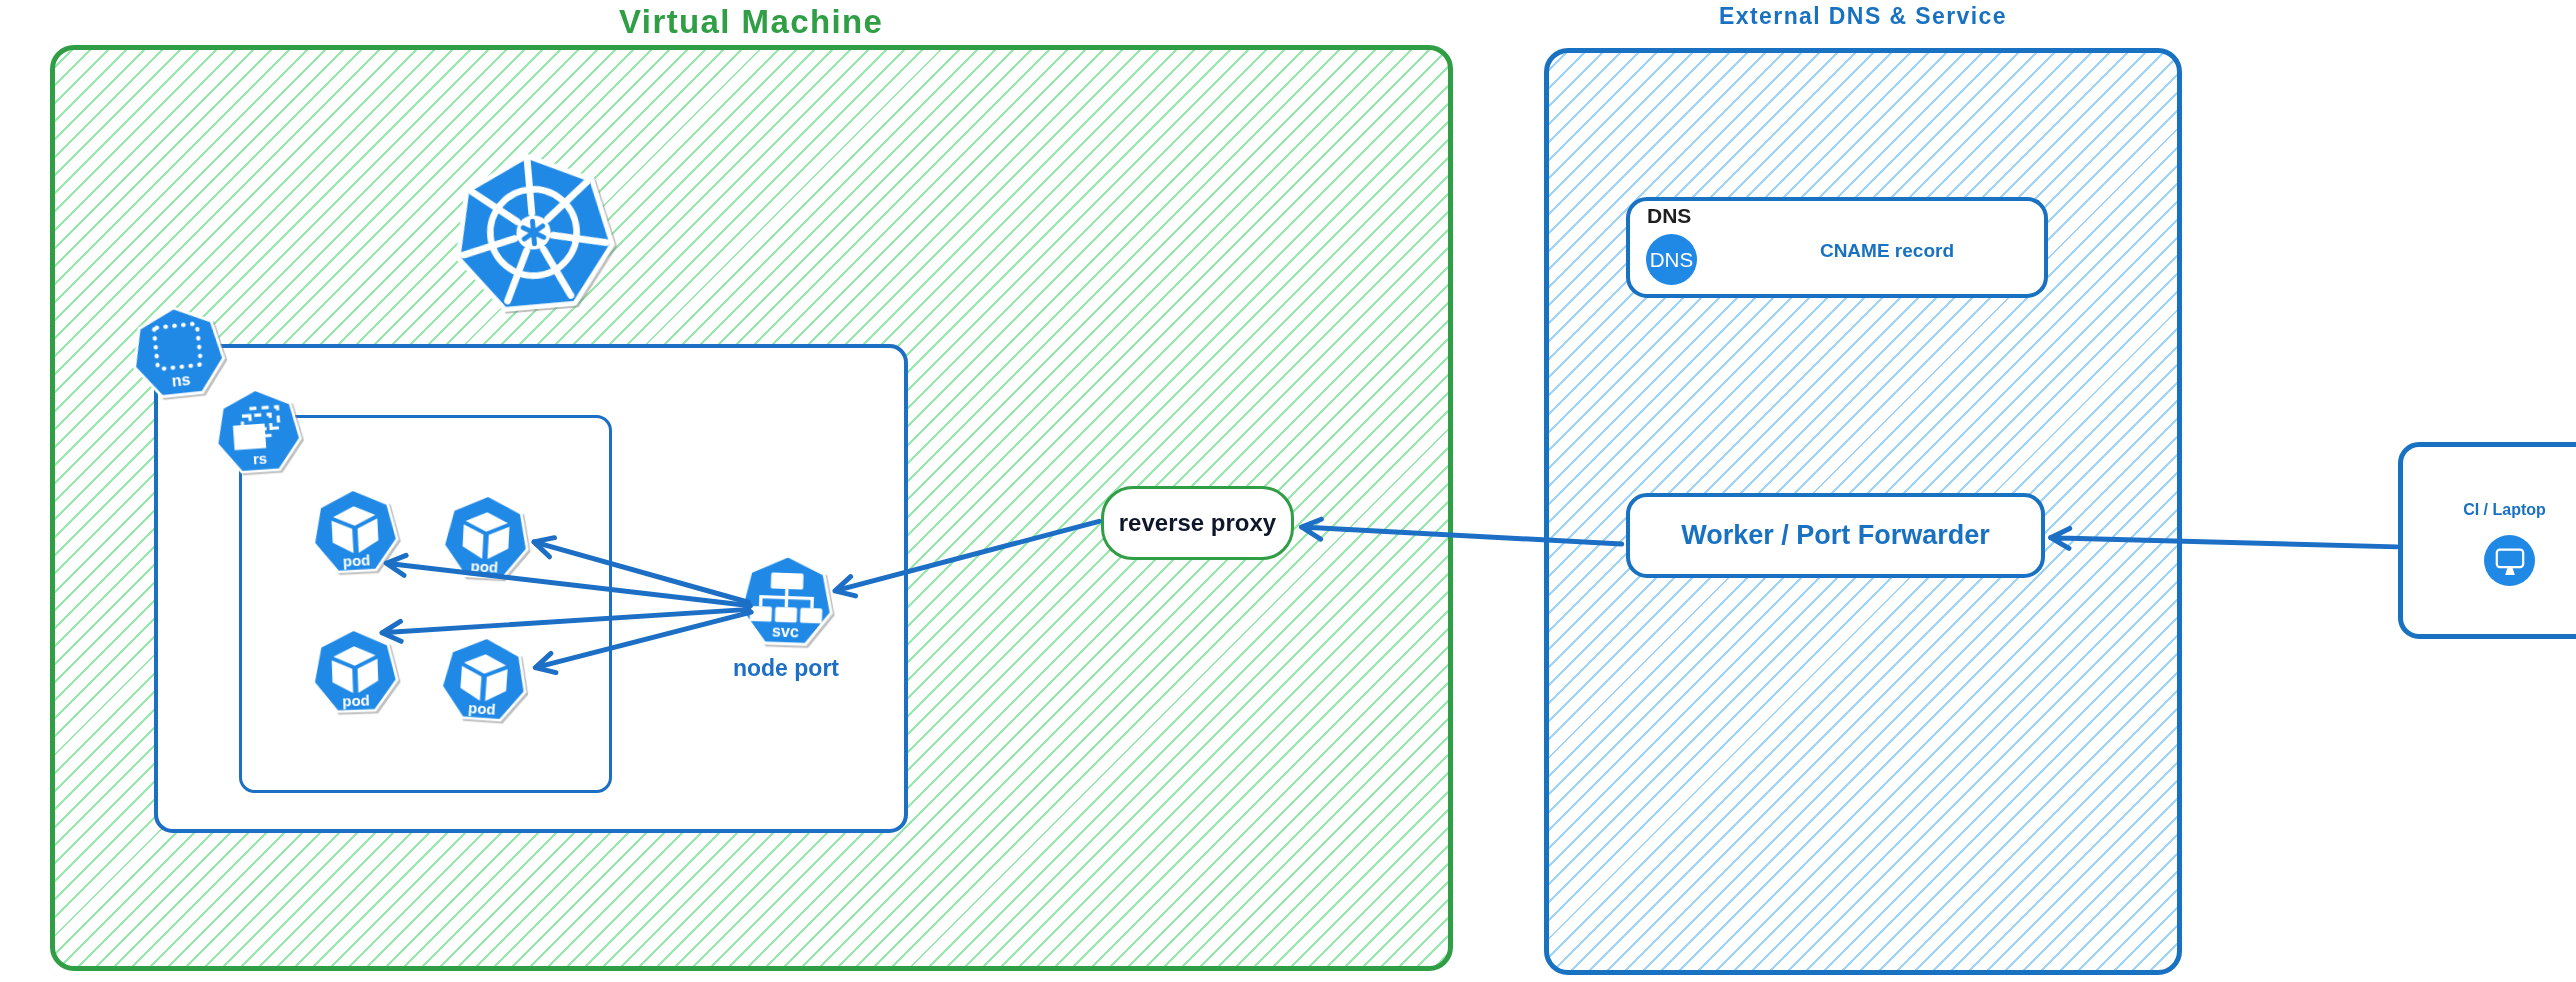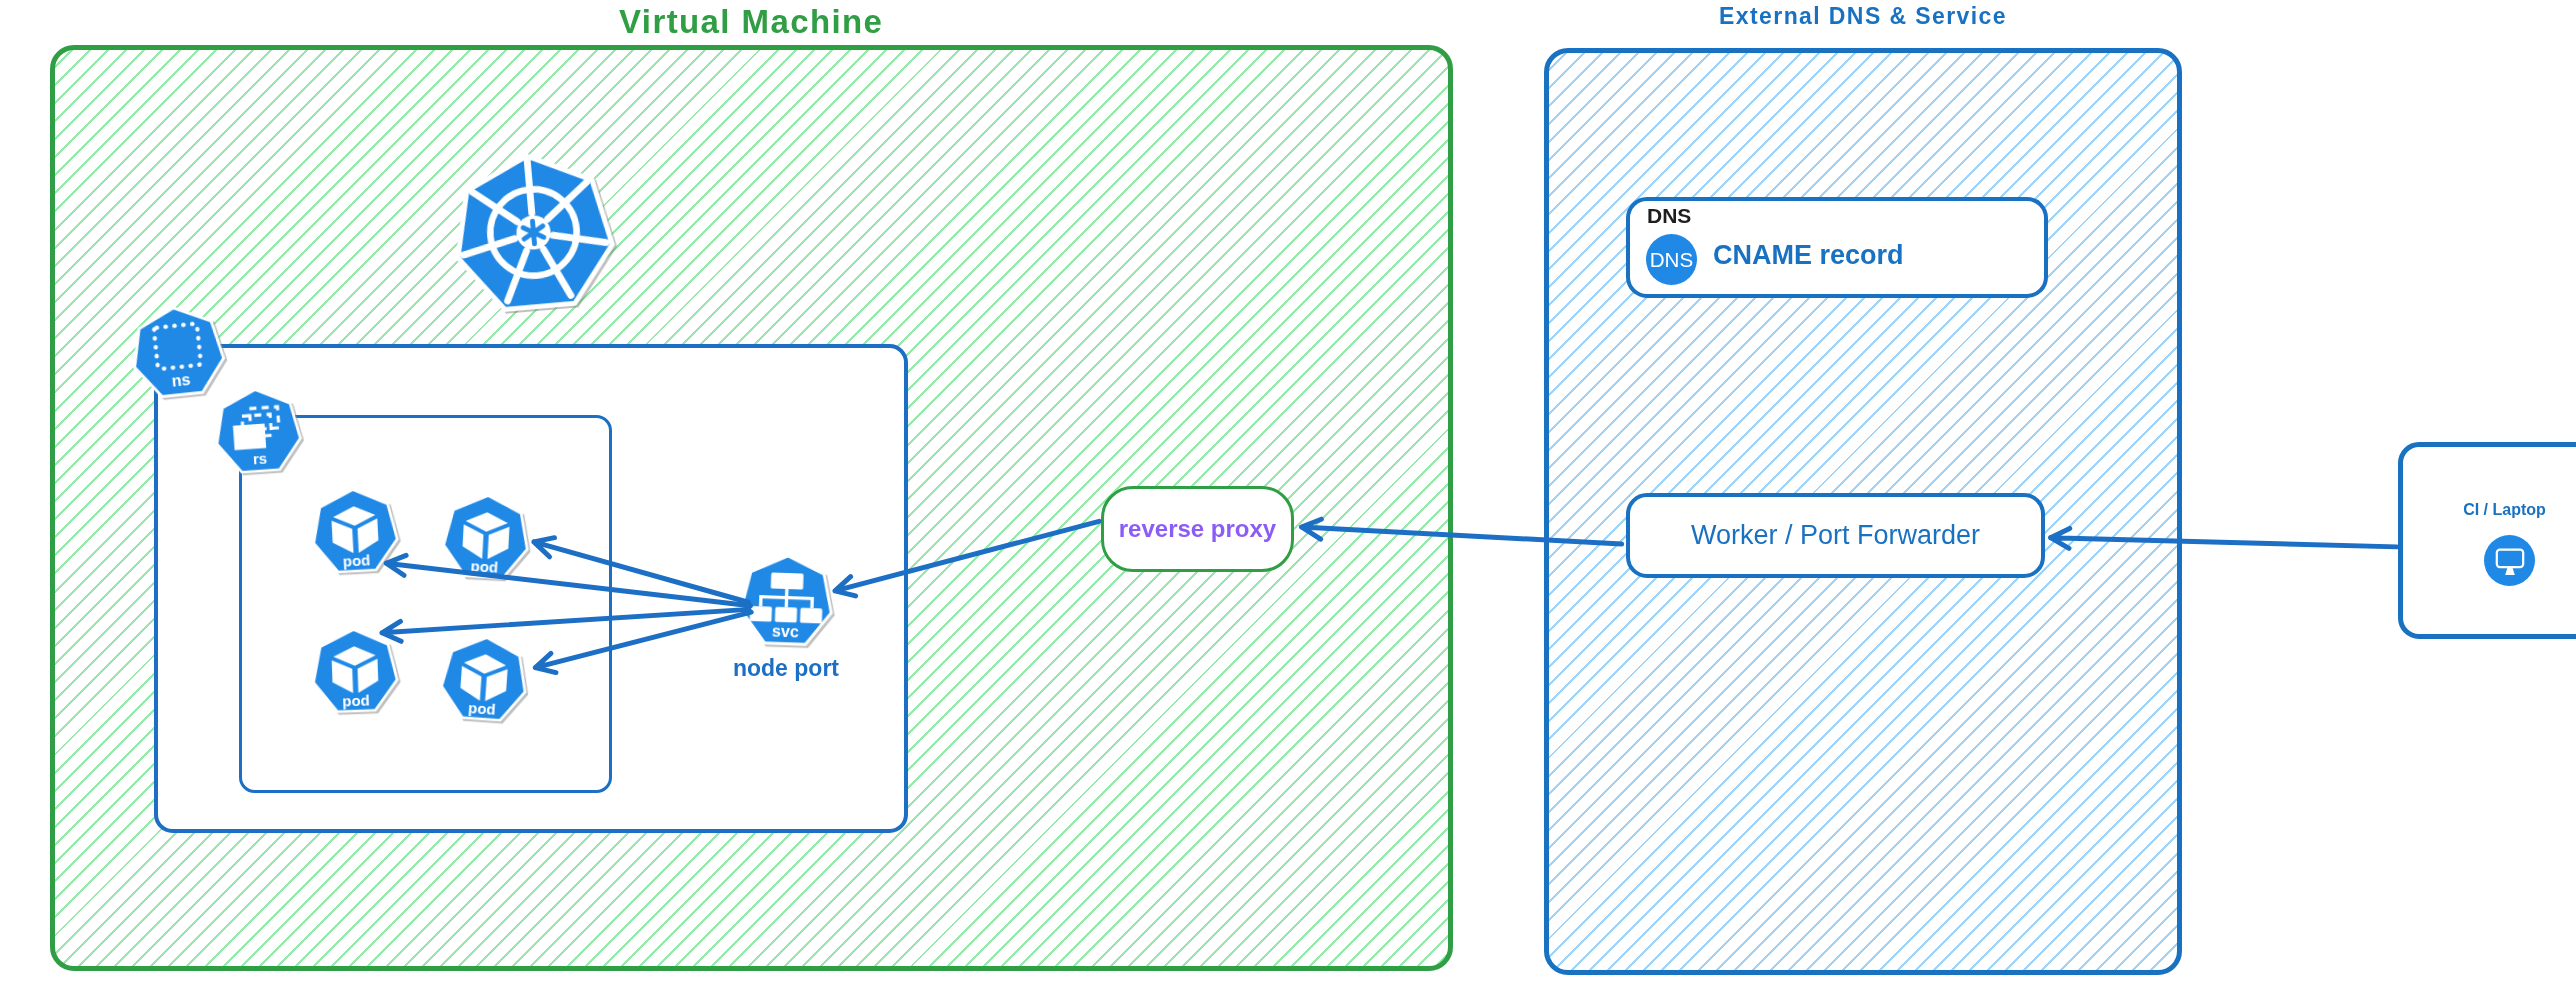--- a/index.html
+++ b/index.html
@@ -66,46 +66,46 @@
     left: 625px; top: 655px; width: 234px; text-align: center;
     font-size: 23px; font-weight: 600; color: #1c6fc4; z-index: 3;
   }
 
   
   .card {
     background: #fff; display: flex; align-items: center; justify-content: center;
     z-index: 2;
   }
   .rp-box {
-    left: 1057px; top: 486px; width: 193px; height: 86px;
+    left: 1057px; top: 486px; width: 193px; height: 74px;
     border: 3.6px solid #2f9e44; border-radius: 32px;
-    color: #8b5cf6; font-size: 24px; font-weight: 600;
+    color: #0f172a; font-size: 24px; font-weight: 600;
   }
   .dns-box {
     left: 1582px; top: 197px; width: 422px; height: 101px;
     border: 4.3px solid #1971c2; border-radius: 21px;
   }
   .worker-box {
     left: 1582px; top: 493px; width: 419px; height: 85px;
     border: 4.3px solid #1971c2; border-radius: 21px;
-    color: #1971c2; font-size: 27px; font-weight: 400;
+    color: #1971c2; font-size: 27px; font-weight: 700;
   }
   .ci-box {
     left: 2354px; top: 442px; width: 213px; height: 197px;
     border: 5px solid #1971c2; border-radius: 21px;
   }
 
   .dns-tag { left: 1603px; top: 204px; font-size: 21px; font-weight: 700; color: #1e1e1e; z-index: 3; }
   .badge {
     width: 51px; height: 51px; border-radius: 50%; background: #2089e5;
     display: flex; align-items: center; justify-content: center; z-index: 3;
   }
   .dns-badge { left: 1602px; top: 234px; color: #fff; font-size: 20.6px; font-weight: 500; }
-  .cname-label { left: 1669px; top: 240px; width: 241px; text-align: left;
-    font-size: 27px; font-weight: 600; color: #1971c2; z-index: 3; }
+  .cname-label { left: 1669px; top: 240px; width: 241px; text-align: right;
+    font-size: 19px; font-weight: 600; color: #1971c2; z-index: 3; }
 
   .ci-label { left: 2354px; top: 501px; width: 213px; text-align: center;
     font-size: 16px; font-weight: 600; color: #1971c2; z-index: 3; }
   .ci-badge { left: 2440px; top: 535px; }
   .ci-badge svg { width: 44px; height: 44px; }
 
   
   .arrows { left: 0; top: 0; z-index: 5; pointer-events: none; }
 </style>
 </head>

